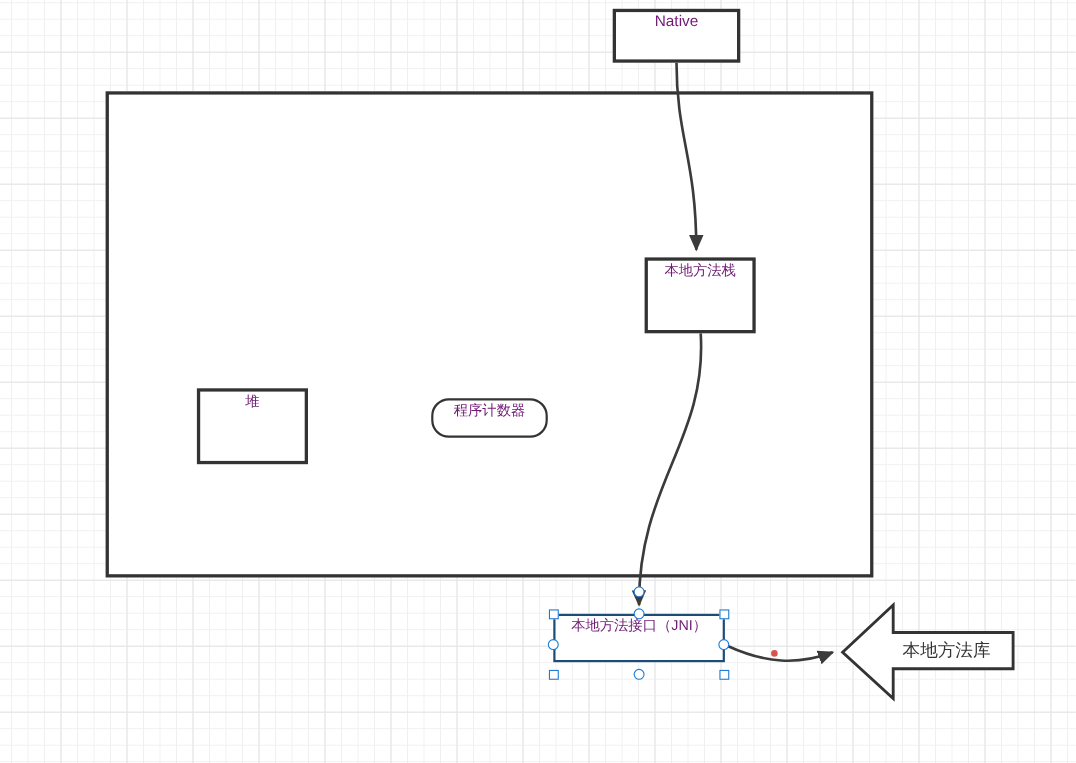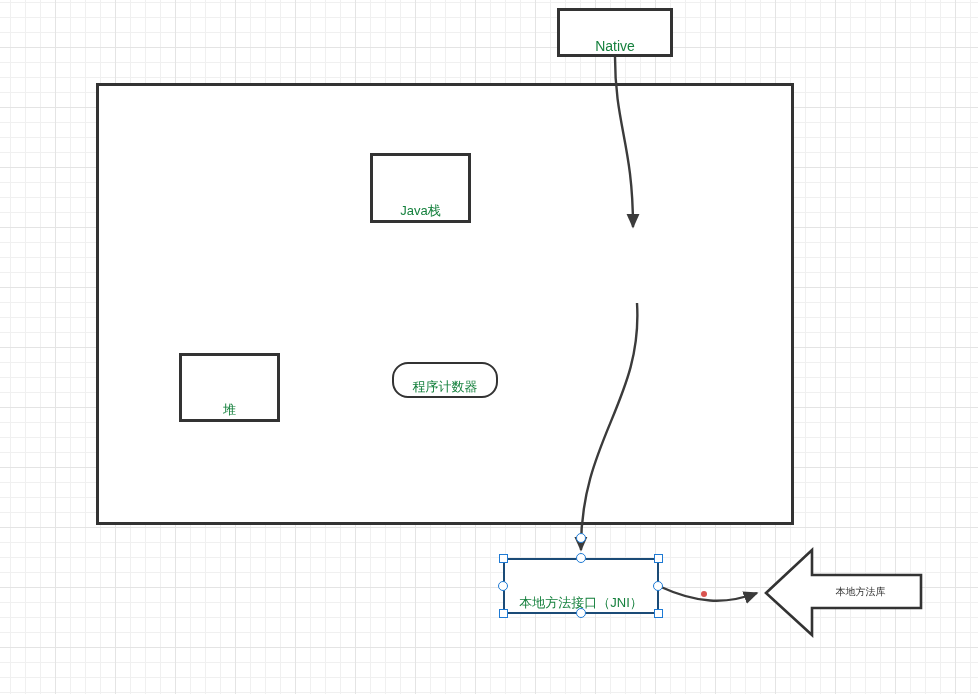--- a/index.html
+++ b/index.html
@@ -10,31 +10,31 @@
       linear-gradient(to right, #e4e4e4 1px, transparent 1px),
       linear-gradient(to bottom, #e4e4e4 1px, transparent 1px),
       linear-gradient(to right, #f0f0f0 1px, transparent 1px),
       linear-gradient(to bottom, #f0f0f0 1px, transparent 1px);
     background-size: 60px 60px, 60px 60px, 15px 15px, 15px 15px;
     background-position: 55px 0, 0 47px, 10px 0, 0 2px;
     font-family: "Liberation Sans", "DejaVu Sans", sans-serif;
   }
   .shape {
     position:absolute; background:#ffffff; border:3px solid #333333;
-    box-sizing:border-box; display:flex; align-items:flex-end; justify-content:center;
-    color:#15803d; font-size:13px; white-space:nowrap;
+    box-sizing:border-box; display:flex; align-items:flex-start; justify-content:center;
+    color:#701a75; font-size:13px; white-space:nowrap;
   }
   .shape .lbl { pointer-events:none; }
   .container-box { border-width:3px; }
   .thin { border-width:2px; }
   .selected-shape { border:2px solid #1b4b77; z-index:5; }
   .svg-layer { position:absolute; left:0; top:0; z-index:4; pointer-events:none; }
   .overlay-label {
     position:absolute; display:flex; align-items:center; justify-content:center;
-    color:#333333; font-size:10px; z-index:5; white-space:nowrap;
+    color:#333333; font-size:16px; z-index:5; white-space:nowrap;
   }
   .handle {
     position:absolute; box-sizing:border-box; background:#ffffff;
     border:1.5px solid #1e7ad4; z-index:10;
   }
   .handle.sq { width:9px; height:9px; }
   .handle.ci { width:10px; height:10px; border-radius:50%; }
   .conn-dot {
     position:absolute; width:6px; height:6px; border-radius:50%;
     background:#d9534f; z-index:11;
@@ -61,34 +61,34 @@
     <path d="M 637 303 C 643 400, 580 440, 581 550" fill="none" stroke="#3b3b3b" stroke-width="2.4" marker-end="url(#arrowhead)" style="pointer-events:auto;"></path>
 
     <path d="M 661 587 C 696 603, 725 605, 757 593" fill="none" stroke="#3b3b3b" stroke-width="2.4" marker-end="url(#arrowhead)" style="pointer-events:auto;"></path>
   </svg>
 
   <div class="shape" style="left:557px; top:8px; width:116px; height:49px; font-size:14px;">
     <span class="lbl">Native</span>
   </div>
 
 
-  <div class="shape" style="left:370px; top:153px; width:101px; height:70px;">
-    <span class="lbl">Java栈</span>
+
+  <div class="shape" style="left:586px; top:234px; width:101px; height:69px;">
+    <span class="lbl">本地方法栈</span>
   </div>
-
 
   <div class="shape" style="left:179px; top:353px; width:101px; height:69px;">
     <span class="lbl">堆</span>
   </div>
 
   <div class="shape thin" style="left:392px; top:362px; width:106px; height:36px;border-radius:16px;">
     <span class="lbl">程序计数器</span>
   </div>
 
-  <div class="shape selected-shape" style="left:503px; top:558px; width:156px; height:56px;">
+  <div class="shape selected-shape" style="left:503px; top:558px; width:156px; height:44px;">
     <span class="lbl">本地方法接口（JNI）</span>
   </div>
 
   <div class="overlay-label" style="left:800px; top:575px; width:121px; height:33px;">
     <span class="lbl">本地方法库</span>
   </div>
 
   <div class="handle sq" style="left:499px; top:554px;"></div>
   <div class="handle sq" style="left:654px; top:554px;"></div>
   <div class="handle sq" style="left:499px; top:609px;"></div>

